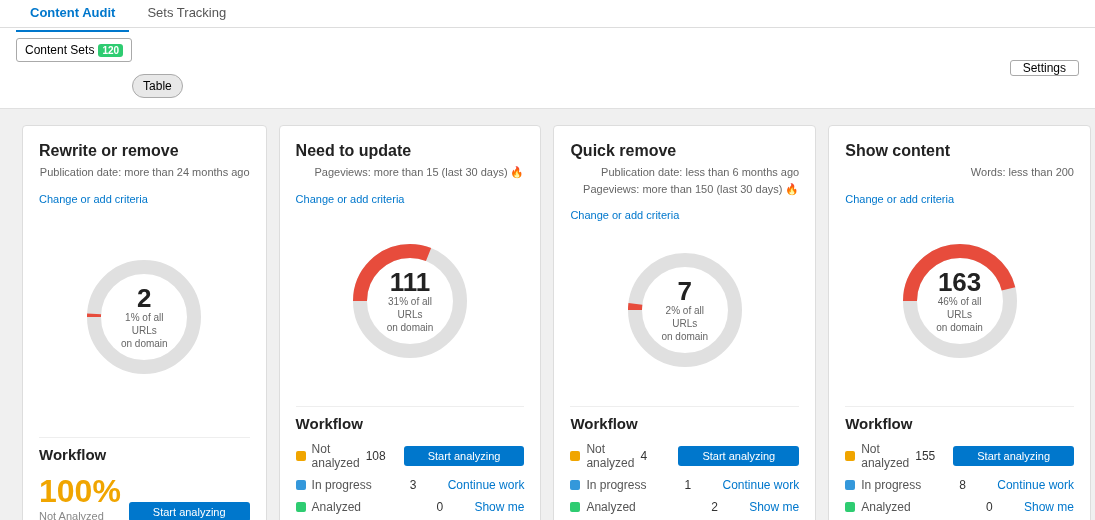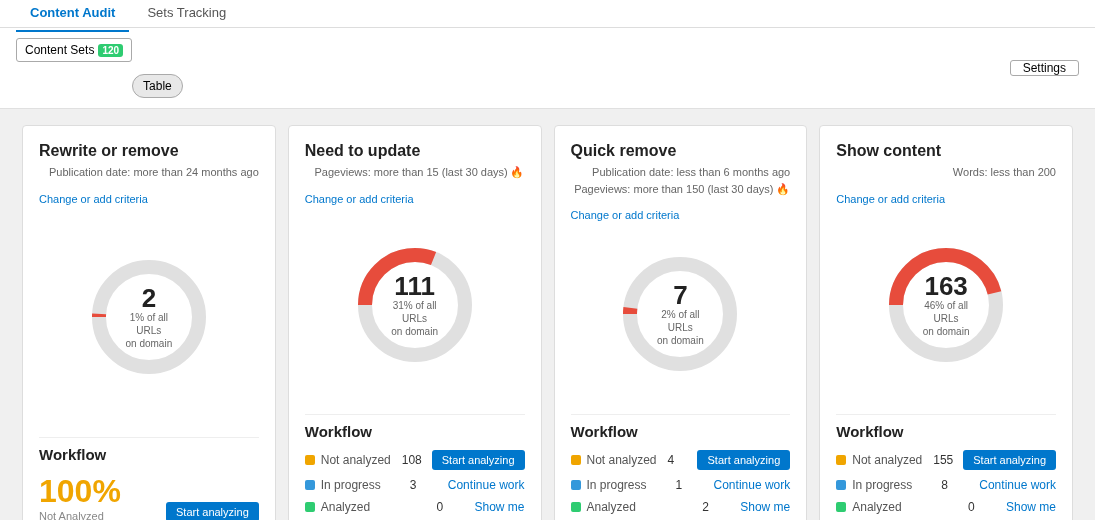--- a/index.html
+++ b/index.html
@@ -193,24 +193,25 @@
       font-size: 12px;
       color: #0077cc;
       cursor: pointer;
       margin-left: 8px;
     }
     .btn-start {
       background: #0077cc;
       color: #fff;
       border: none;
       border-radius: 3px;
-      padding: 4px 10px;
+      padding: 4px 24px;
       font-size: 11px;
       cursor: pointer;
       white-space: nowrap;
+      margin-left: 8px;
     }
 
     .big-percent {
       font-size: 32px;
       font-weight: bold;
       color: #f0a500;
     }
     .not-analyzed-label {
       font-size: 11px;
       color: #888;

